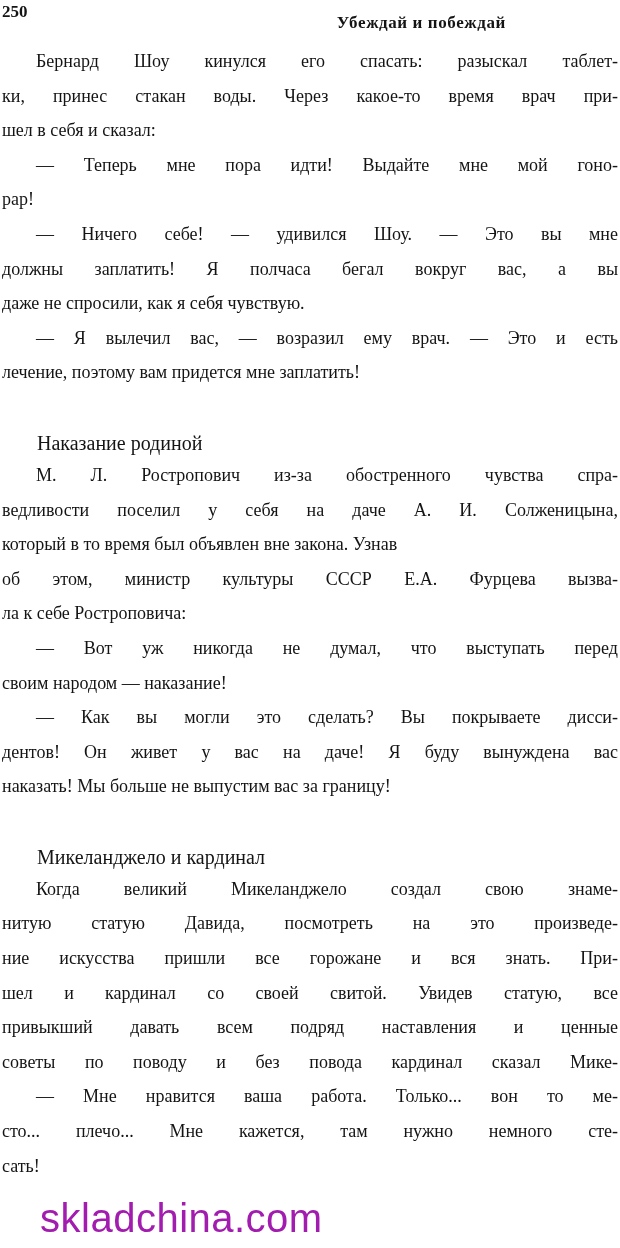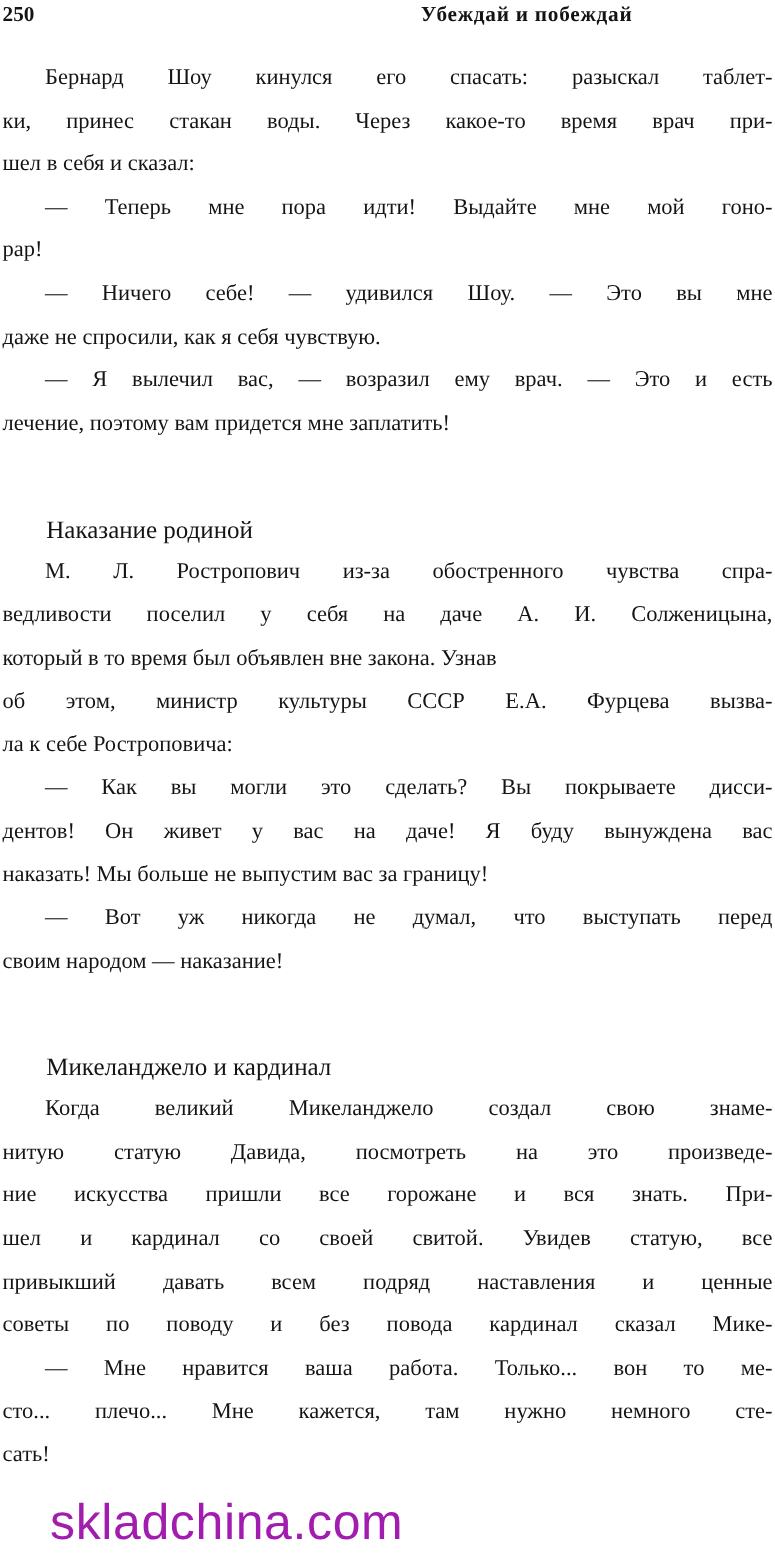--- a/index.html
+++ b/index.html
@@ -6,32 +6,32 @@
   body {
     width: 620px; height: 1248px; position: relative; overflow: hidden;
     font-family: "Liberation Serif", "DejaVu Serif", serif;
     color: #141414;
   }
   .header {
     position: absolute; top: 0; left: 0; width: 512px; height: 24px;
     font-weight: bold; font-size: 17px; line-height: 22px;
   }
   .page-num { position: absolute; left: 2px; top: 1px; }
-  .running-title { position: absolute; right: 6px; top: 1px; letter-spacing: 0.6px; }
+  .running-title { position: absolute; right: 6px; top: 12px; letter-spacing: 0.6px; }
   .body-text { position: absolute; left: 2px; top: 44px; width: 616px; }
   .line {
     font-size: 18px; line-height: 34.6px; height: 34.6px; white-space: nowrap;
     text-align: justify; text-align-last: justify; display: block;
   }
   .line.last { text-align-last: left; }
   .indent { padding-left: 34px; }
   .gap { height: 34px; }
   .section-title {
     font-size: 20px; line-height: 34px; height: 34px; padding-left: 35px;
-    padding-top: 2px; box-sizing: border-box; white-space: nowrap; margin-top: 16px;
+    padding-top: 2px; box-sizing: border-box; white-space: nowrap;
   }
   .watermark {
     position: absolute; left: 40px; top: 1196px;
     font-family: Liberation Sans, sans-serif;
     font-size: 40px; color: #a21caf; letter-spacing: 0.5px;
   }
 </style>
 </head>
 <body>
 
@@ -48,46 +48,47 @@
     <span class="line last">шел в себя и сказал:</span>
   </div>
 
   <div>
     <span class="line indent">— Теперь мне пора идти! Выдайте мне мой гоно-</span>
     <span class="line last">рар!</span>
   </div>
 
   <div>
     <span class="line indent">— Ничего себе! — удивился Шоу. — Это вы мне</span>
+    <span class="line">должны заплатить! Я полчаса бегал вокруг вас, а вы</span>
     <span class="line last">даже не спросили, как я себя чувствую.</span>
   </div>
 
   <div>
     <span class="line indent">— Я вылечил вас, — возразил ему врач. — Это и есть</span>
     <span class="line last">лечение, поэтому вам придется мне заплатить!</span>
   </div>
 
   <div class="gap"></div>
 
   <div class="section-title">Наказание родиной</div>
   <div>
     <span class="line indent">М. Л. Ростропович из-за обостренного чувства спра-</span>
     <span class="line">ведливости поселил у себя на даче А. И. Солженицына,</span>
     <span class="line last">который в то время был объявлен вне закона. Узнав</span>
     <span class="line">об этом, министр культуры СССР Е.А. Фурцева вызва-</span>
     <span class="line last">ла к себе Ростроповича:</span>
   </div>
   <div>
+    <span class="line indent">— Вот уж никогда не думал, что выступать перед</span>
+    <span class="line last">своим народом — наказание!</span>
+  </div>
+  <div>
     <span class="line indent">— Как вы могли это сделать? Вы покрываете дисси-</span>
     <span class="line">дентов! Он живет у вас на даче! Я буду вынуждена вас</span>
     <span class="line last">наказать! Мы больше не выпустим вас за границу!</span>
-  </div>
-  <div>
-    <span class="line indent">— Вот уж никогда не думал, что выступать перед</span>
-    <span class="line last">своим народом — наказание!</span>
   </div>
 
   <div class="gap"></div>
 
   <div class="section-title">Микеланджело и кардинал</div>
   <div>
     <span class="line indent">Когда великий Микеланджело создал свою знаме-</span>
     <span class="line">нитую статую Давида, посмотреть на это произведе-</span>
     <span class="line">ние искусства пришли все горожане и вся знать. При-</span>
     <span class="line">шел и кардинал со своей свитой. Увидев статую, все</span>

